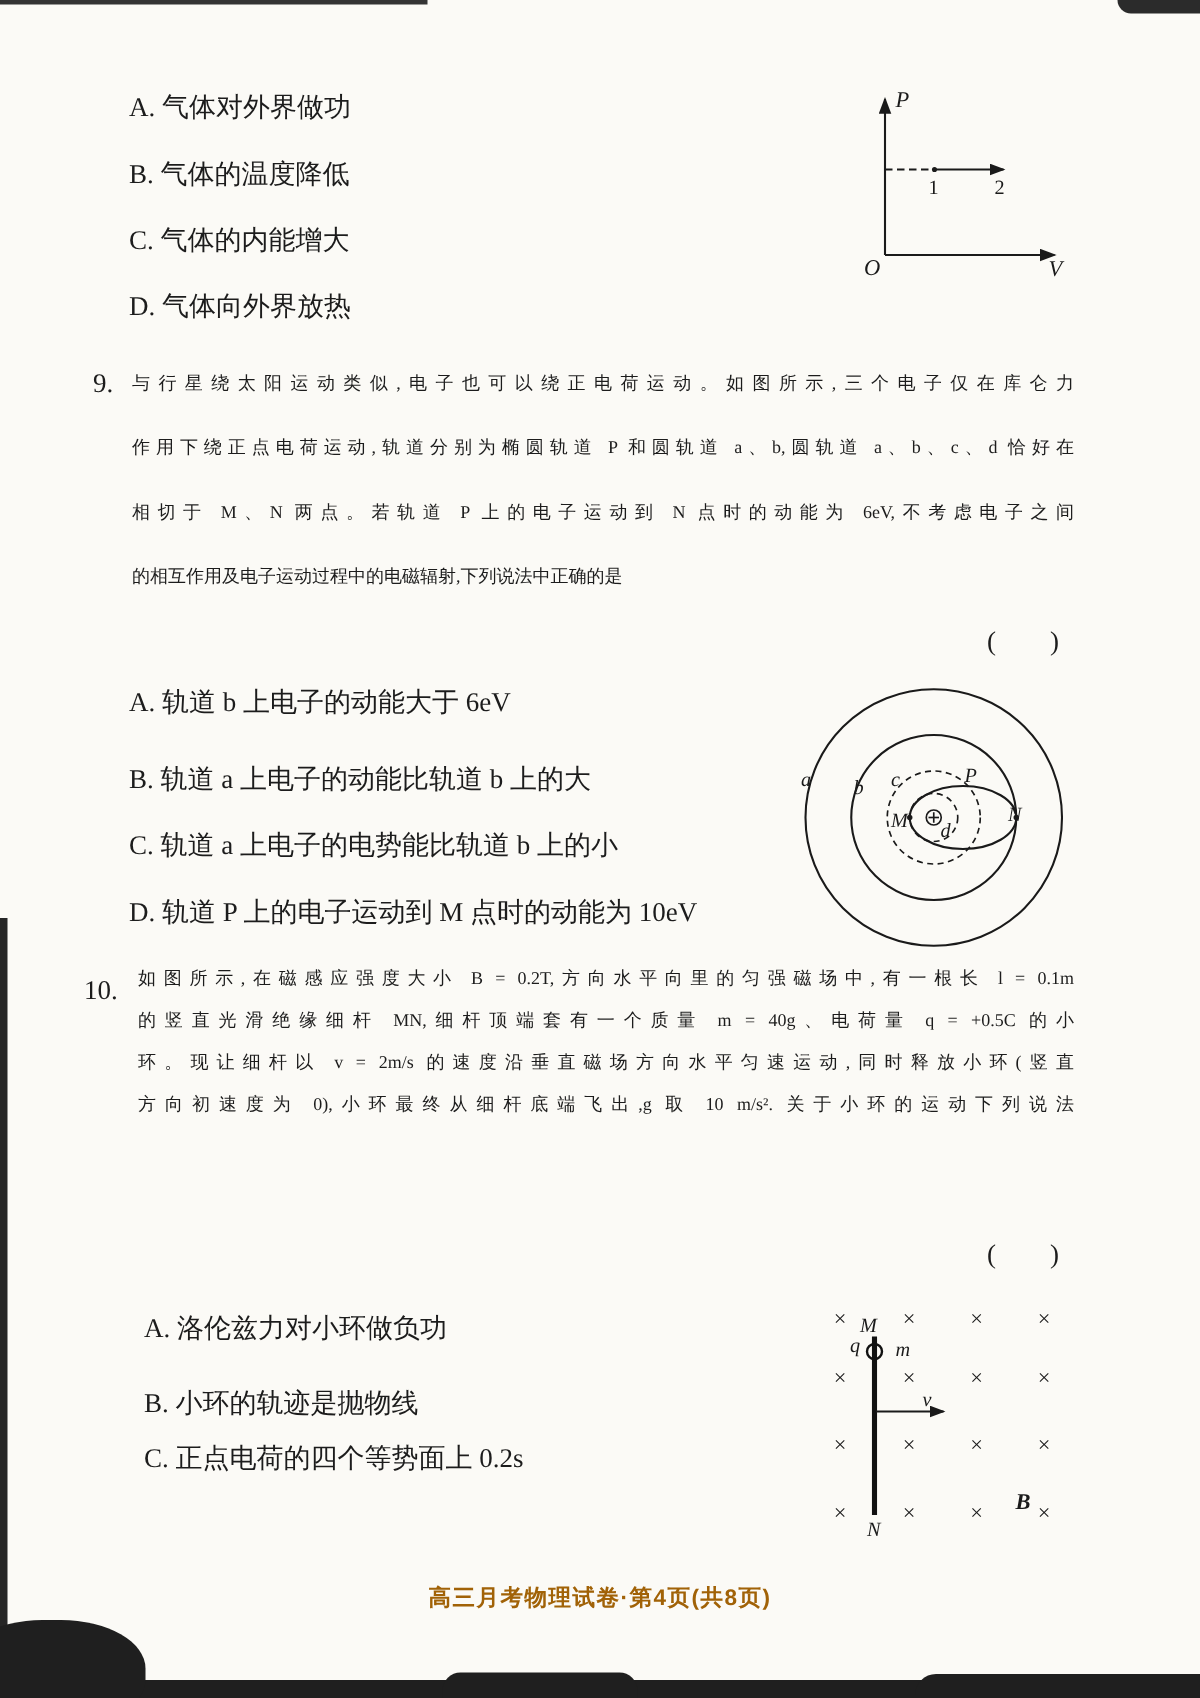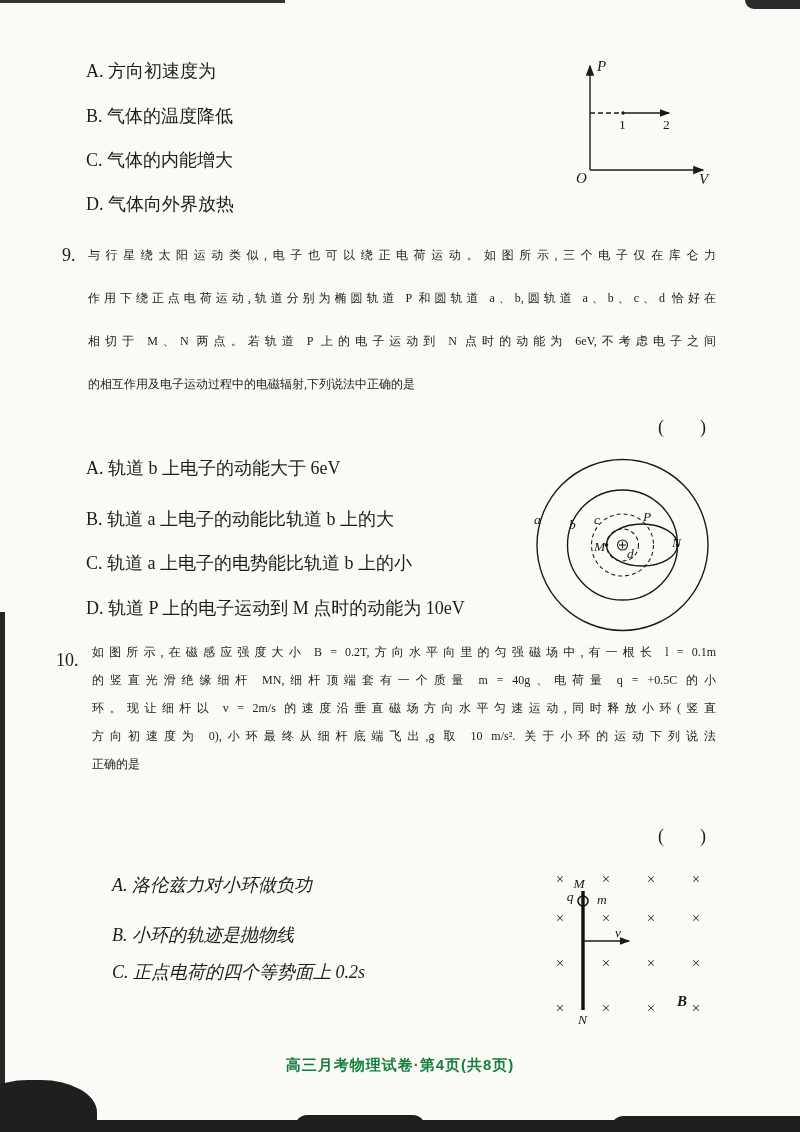--- a/index.html
+++ b/index.html
@@ -3,31 +3,31 @@
 <meta charset="utf-8">
 <style>
   * { margin:0; padding:0; box-sizing:border-box; }
   html,body { background:#e9e8e4; }
   .page {
     position:relative; width:800px; height:1132px; margin:0 auto;
     background:#fbfaf6; overflow:hidden;
     font-family:"Liberation Serif","DejaVu Serif",serif; color:#1c1c1c;
   }
   .opt { position:absolute; left:86px; font-size:18px; line-height:24px; white-space:pre; }
-  .opt.q10opt { left:112px;font-style:italic; }
+  .opt.q10opt { left:96px; }
   .qnum { position:absolute; font-size:18px; line-height:43px; font-weight:400; }
   .stem { position:absolute; font-size:12px; }
   .stem .line { line-height:43px; text-align:justify; text-align-last:justify; }
   .stem.s10 .line { line-height:28px; }
   .stem .line.last { text-align:center; text-align-last:left; }
   .bracket { position:absolute; font-size:18px; white-space:pre; line-height:43px; }
   .footer {
     position:absolute; left:0; right:0; top:1056px; text-align:center;
     font-family:"Liberation Sans","DejaVu Sans",sans-serif;
-    font-size:15px; font-weight:600; letter-spacing:1px; color:#15803d;
+    font-size:15px; font-weight:600; letter-spacing:1px; color:#a16207;
   }
   svg.fig { position:absolute; overflow:visible; }
   svg.fig text {
     font-family:"Liberation Serif","DejaVu Serif",serif;
     font-size:13.5px; fill:#1a1a1a; font-style:italic;
   }
   svg.fig text.up { font-style:normal; }
   svg.fig text.big { font-size:15px; }
   svg.fig text.bold { font-weight:700; }
   .artifact { position:absolute; background:#242424; }
@@ -45,21 +45,21 @@
 <div class="page">
 
   <div class="artifact a-top"></div>
   <div class="artifact a-topright"></div>
   <div class="artifact a-left"></div>
   <div class="artifact a-bottom"></div>
   <div class="artifact a-bump"></div>
   <div class="artifact a-bumpr"></div>
   <div class="artifact a-blotch"></div>
 
-  <div class="opt" style="top:59px">A. 方向初速度为</div>
+  <div class="opt" style="top:59px">A. 气体对外界做功</div>
   <div class="opt" style="top:104px">B. 气体的温度降低</div>
   <div class="opt" style="top:148px">C. 气体的内能增大</div>
   <div class="opt" style="top:192px">D. 气体向外界放热</div>
 
   <svg class="fig" style="left:565px; top:50px;" width="150" height="142">
     <defs>
       <marker id="ah-pv" markerWidth="9" markerHeight="8" refX="7" refY="3" orient="auto">
         <path d="M0,0 L8,3 L0,6 Z" fill="#1a1a1a"></path>
       </marker>
     </defs>
@@ -110,21 +110,20 @@
     <text x="66" y="99">M</text>
     <text x="144" y="95">N</text>
   </svg>
 
   <div class="qnum" style="left:56px; top:638px; line-height:44px;">10.</div>
   <div class="stem s10" style="left:92px; top:638px; width:624px;">
     <div class="line">如图所示,在磁感应强度大小 B = 0.2T,方向水平向里的匀强磁场中,有一根长 l = 0.1m</div>
     <div class="line">的竖直光滑绝缘细杆 MN,细杆顶端套有一个质量 m = 40g、电荷量 q = +0.5C 的小</div>
     <div class="line">环。现让细杆以 v = 2m/s 的速度沿垂直磁场方向水平匀速运动,同时释放小环(竖直</div>
     <div class="line">方向初速度为 0),小环最终从细杆底端飞出,g 取 10 m/s². 关于小环的运动下列说法</div>
-    <div class="line last">正确的是</div>
   </div>
   <div class="bracket" style="left:658px; top:814px; line-height:44px;">(        )</div>
 
   <div class="opt q10opt" style="top:873px">A. 洛伦兹力对小环做负功</div>
   <div class="opt q10opt" style="top:923px">B. 小环的轨迹是抛物线</div>
   <div class="opt q10opt" style="top:960px">C. 正点电荷的四个等势面上 0.2s</div>
 
   <svg class="fig" style="left:545px; top:858px;" width="172" height="168">
     <defs>
       <marker id="ah-v" markerWidth="9" markerHeight="8" refX="7" refY="3" orient="auto">

